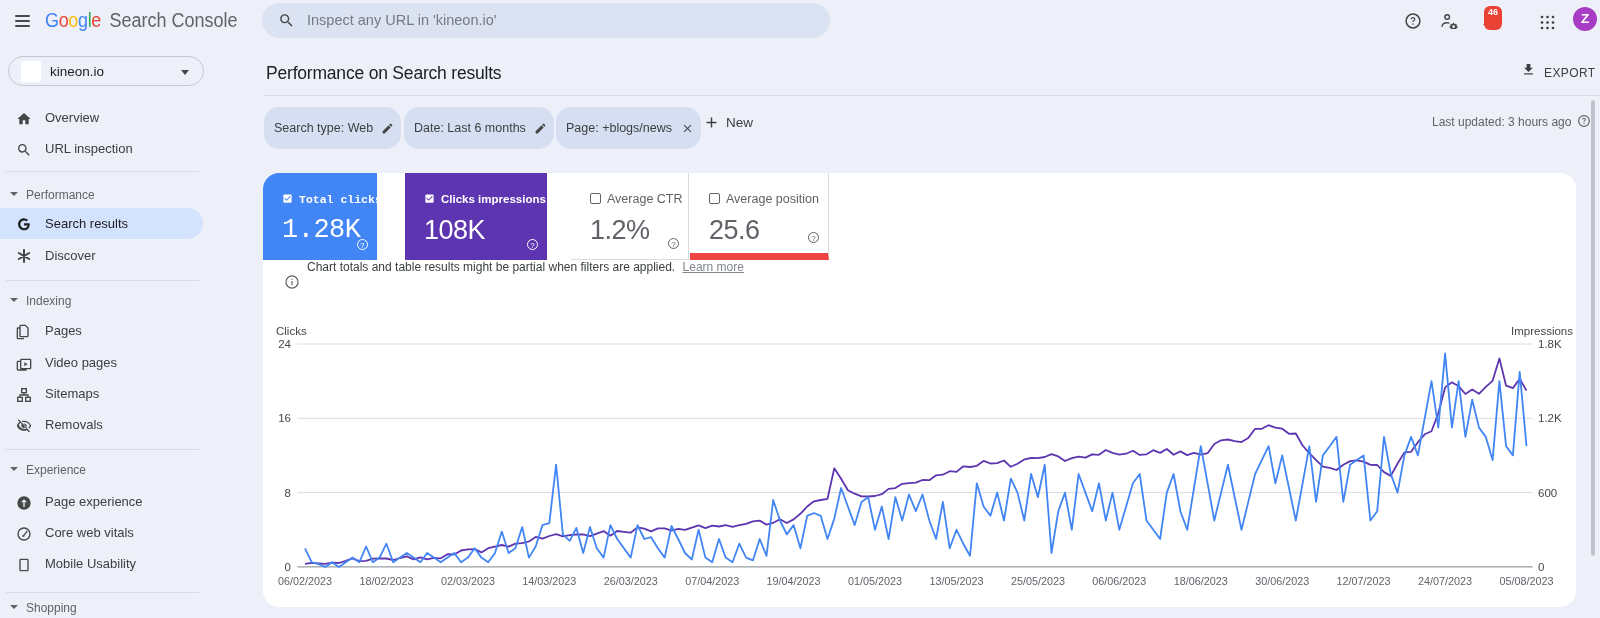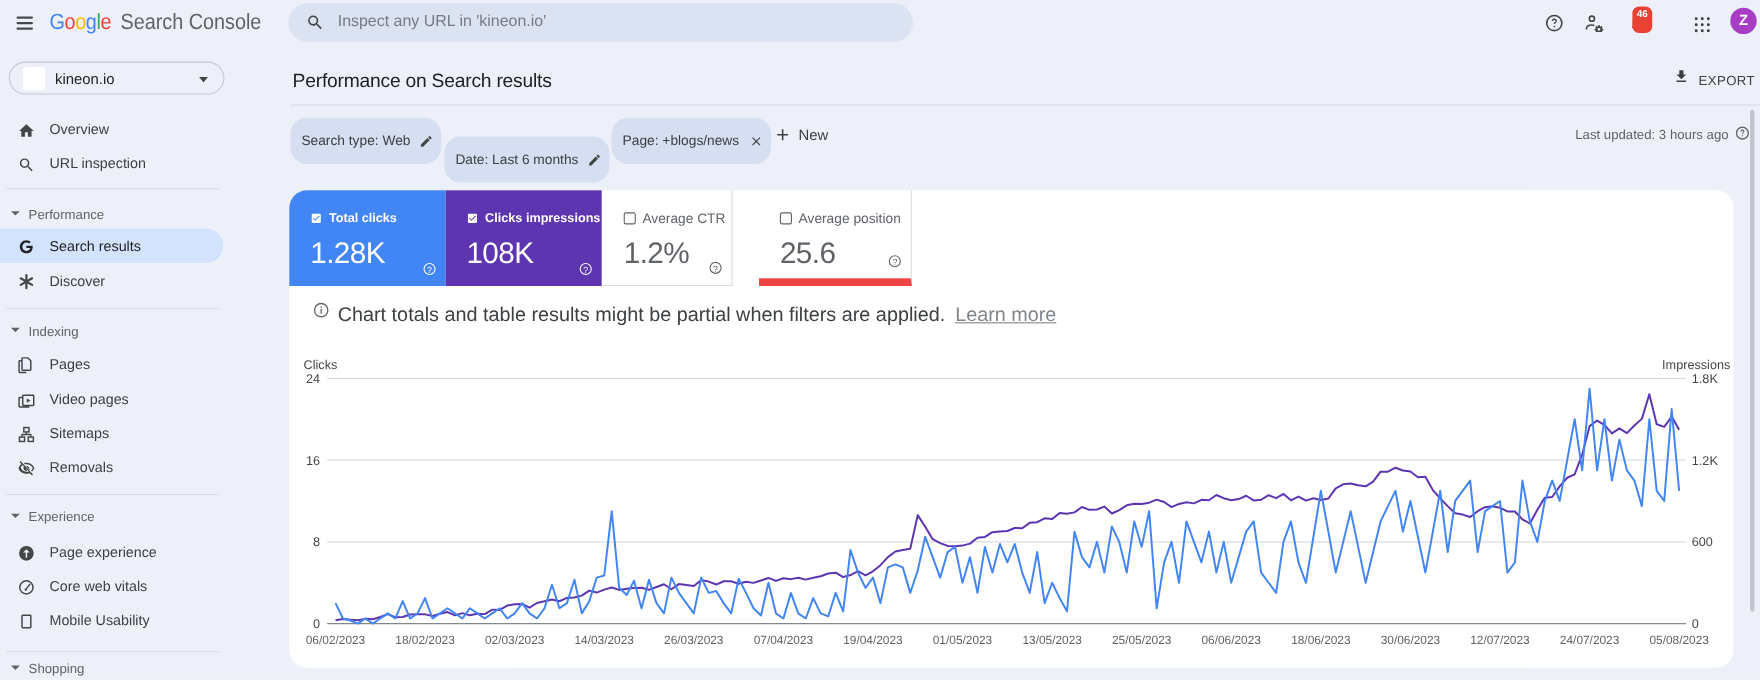--- a/index.html
+++ b/index.html
@@ -32,21 +32,21 @@
 .mhr { left:264px; top:95px; width:1336px; height:1px; background:#d7dbe7; }
 .chip { top:107px; height:42px; background:#d6def1; border-radius:15px; font-size:12.5px; color:#3c4043; display:flex; align-items:center; white-space:nowrap; padding:0 7px 0 10px; }
 .lastupd { top:115px; left:1432px; font-size:12px; color:#5f6368; white-space:nowrap; }
 
 .card { left:263px; top:173px; width:1313px; height:434px; background:#fff; border-radius:16px; }
 .tile { position:absolute; top:173px; height:87px; }
 .tile .lab { position:absolute; left:36px; top:20px; font-size:11.5px; font-weight:bold; white-space:nowrap; }
 .tile .num { position:absolute; left:19px; top:42px; font-size:27px; letter-spacing:-0.5px; }
 .tile .cb { position:absolute; left:19px; top:20px; width:11px; height:11px; }
 .qm { position:absolute; width:11px; height:11px; border-radius:50%; font-size:8px; text-align:center; line-height:11px; }
-.info { left:307px; top:276px; font-size:18px; color:#3c4043; }
+.info { left:307px; top:260px; font-size:12px; color:#3c4043; }
 </style>
 </head>
 <body>
 
 <div class="abs burger" style="left:15px;top:15px;">
     <span></span>
     <span></span>
     <span></span>
   </div>
 <div class="abs logo"><span class="g1">G</span><span class="g2">o</span><span class="g3">o</span><span class="g4">g</span><span class="g5">l</span><span class="g6">e</span><span class="sc"> Search Console</span></div>
@@ -197,21 +197,21 @@
   </svg>
 <div class="abs export">EXPORT</div>
 <div class="abs mhr"></div>
 
 <div class="abs chip" style="left:264px;">
     <span>Search type: Web</span>
     <svg style="margin-left:8px;vertical-align:-2px" width="13" height="13" viewBox="0 0 24 24">
       <path fill="#444746" d="M3 17.25V21h3.75L17.81 9.94l-3.75-3.75L3 17.25zM20.71 7.04a1 1 0 0 0 0-1.41l-2.34-2.34a1 1 0 0 0-1.41 0l-1.83 1.83 3.75 3.75 1.83-1.83z"></path>
     </svg>
   </div>
-<div class="abs chip" style="left:404px;margin-top:17px;">
+<div class="abs chip" style="left:404px;">
     <span>Date: Last 6 months</span>
     <svg style="margin-left:8px;vertical-align:-2px" width="13" height="13" viewBox="0 0 24 24">
       <path fill="#444746" d="M3 17.25V21h3.75L17.81 9.94l-3.75-3.75L3 17.25zM20.71 7.04a1 1 0 0 0 0-1.41l-2.34-2.34a1 1 0 0 0-1.41 0l-1.83 1.83 3.75 3.75 1.83-1.83z"></path>
     </svg>
   </div>
 <div class="abs chip" style="left:556px;">
     <span>Page: +blogs/news</span>
     <svg style="margin-left:9px;vertical-align:-2px" width="13" height="13" viewBox="0 0 24 24">
       <path fill="#444746" d="M19 6.41 17.59 5 12 10.59 6.41 5 5 6.41 10.59 12 5 17.59 6.41 19 12 13.41 17.59 19 19 17.59 13.41 12z"></path>
     </svg>
@@ -220,37 +220,37 @@
     <path fill="#3c4043" d="M19 13h-6v6h-2v-6H5v-2h6V5h2v6h6v2z"></path>
   </svg>
 <div class="abs" style="left:726px;top:115px;font-size:13.5px;color:#3c4043;">New</div>
 <div class="abs lastupd">Last updated: 3 hours ago</div>
 <svg class="abs" style="left:1577px;top:114px" width="14" height="14" viewBox="0 0 24 24">
     <path fill="none" stroke="#5f6368" stroke-width="2" d="M12 2.8a9.2 9.2 0 1 1 0 18.4 9.2 9.2 0 0 1 0-18.4z"></path>
     <path fill="#5f6368" d="M11.1 15.2h1.8V17h-1.8zM12 6.5c-1.8 0-3.2 1.4-3.2 3.1h1.7c0-.8.7-1.4 1.5-1.4s1.5.6 1.5 1.4c0 1.4-2.3 1.5-2.3 3.6h1.7c0-1.5 2.3-1.7 2.3-3.6 0-1.7-1.4-3.1-3.2-3.1z"></path>
   </svg>
 
 <div class="abs card"></div>
-<div class="abs tile" style="left:263px;width:142px;background:#4285f4;border-radius:16px 0 0 0;">
+<div class="abs tile" style="left:263px;width:114px;background:#4285f4;border-radius:16px 0 0 0;font-family:Liberation Mono, monospace;">
   <svg class="cb" viewBox="0 0 24 24">
       <path fill="#fff" d="M19 3H5a2 2 0 0 0-2 2v14a2 2 0 0 0 2 2h14a2 2 0 0 0 2-2V5a2 2 0 0 0-2-2zm-9 14l-5-5 1.41-1.41L10 14.17l7.59-7.59L19 8l-9 9z"></path>
     </svg>
   <span class="lab" style="color:#fff;">Total clicks</span>
   <span class="num" style="color:#fff;">1.28K</span>
   <span class="qm" style="right:9px;bottom:10px;border:1px solid #fff;color:#fff;">?</span>
 </div>
 <div class="abs tile" style="left:405px;width:142px;background:#5e35b1;">
   <svg class="cb" viewBox="0 0 24 24">
       <path fill="#fff" d="M19 3H5a2 2 0 0 0-2 2v14a2 2 0 0 0 2 2h14a2 2 0 0 0 2-2V5a2 2 0 0 0-2-2zm-9 14l-5-5 1.41-1.41L10 14.17l7.59-7.59L19 8l-9 9z"></path>
     </svg>
   <span class="lab" style="color:#fff;">Clicks impressions</span>
   <span class="num" style="color:#fff;">108K</span>
   <span class="qm" style="right:9px;bottom:10px;border:1px solid #fff;color:#fff;">?</span>
 </div>
-<div class="abs tile" style="left:548px;width:118px;border-right:1px solid #dadce0;border-bottom:1px solid #dadce0;">
+<div class="abs tile" style="left:571px;width:118px;border-right:1px solid #dadce0;border-bottom:1px solid #dadce0;">
   <span class="cb" style="border:1.5px solid #5f6368;border-radius:2px;"></span>
   <span class="lab" style="left:36px;top:19px;color:#5f6368;font-weight:normal;font-size:12.5px;">Average CTR</span>
   <span class="num" style="color:#5f6368;">1.2%</span>
   <span class="qm" style="right:9px;bottom:10px;border:1px solid #5f6368;color:#5f6368;">?</span>
 </div>
 <div class="abs tile" style="left:690px;width:139px;border-right:1px solid #dadce0;border-bottom:7px solid #ef4444;">
   <span class="cb" style="border:1.5px solid #5f6368;border-radius:2px;"></span>
   <span class="lab" style="left:36px;top:19px;color:#5f6368;font-weight:normal;font-size:12.5px;">Average position</span>
   <span class="num" style="color:#5f6368;">25.6</span>
   <span class="qm" style="right:9px;bottom:10px;border:1px solid #5f6368;color:#5f6368;">?</span>

